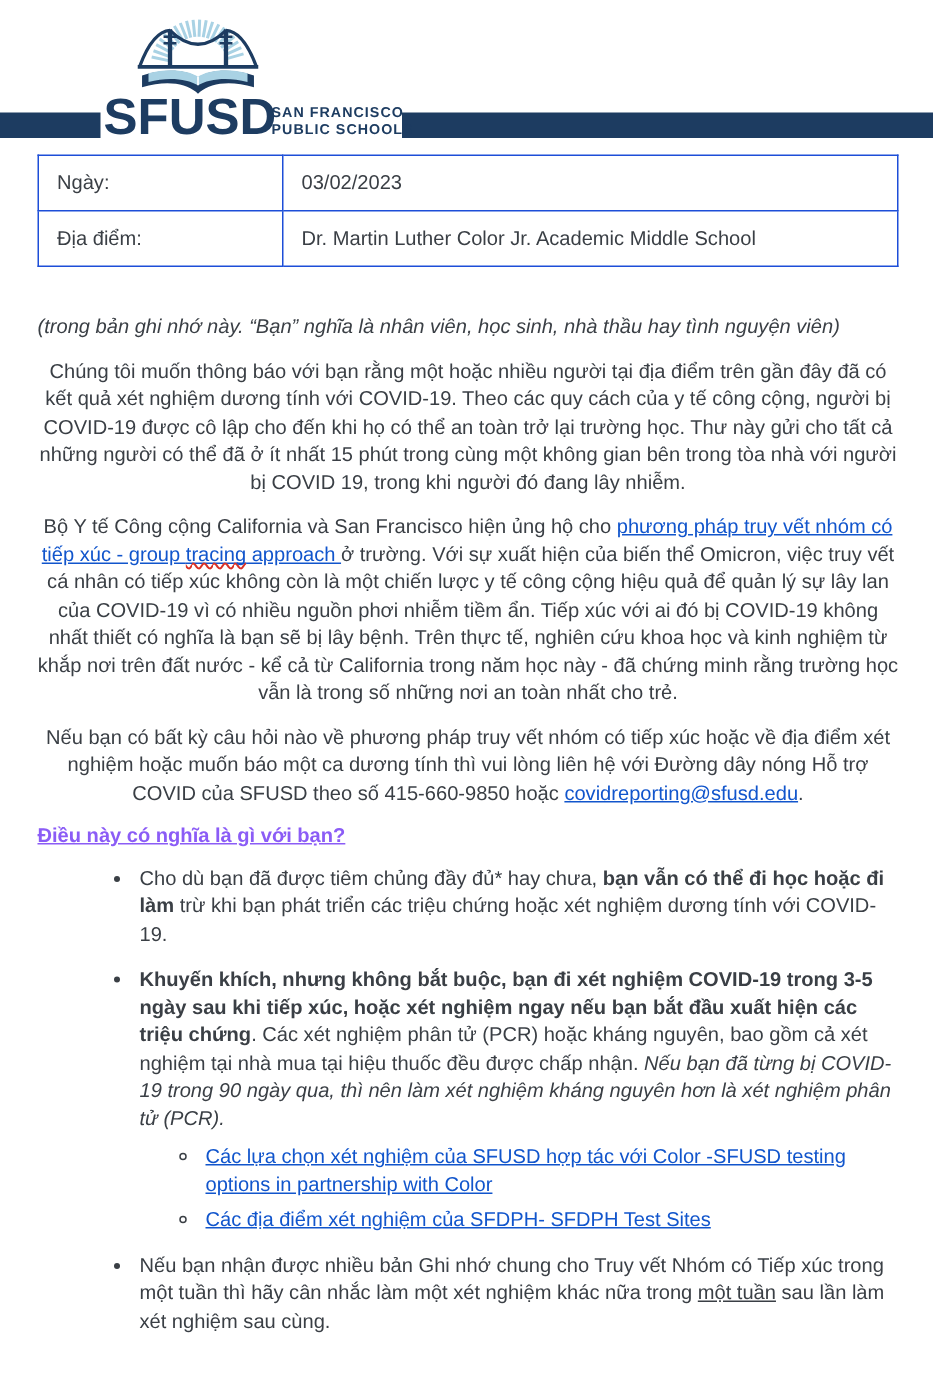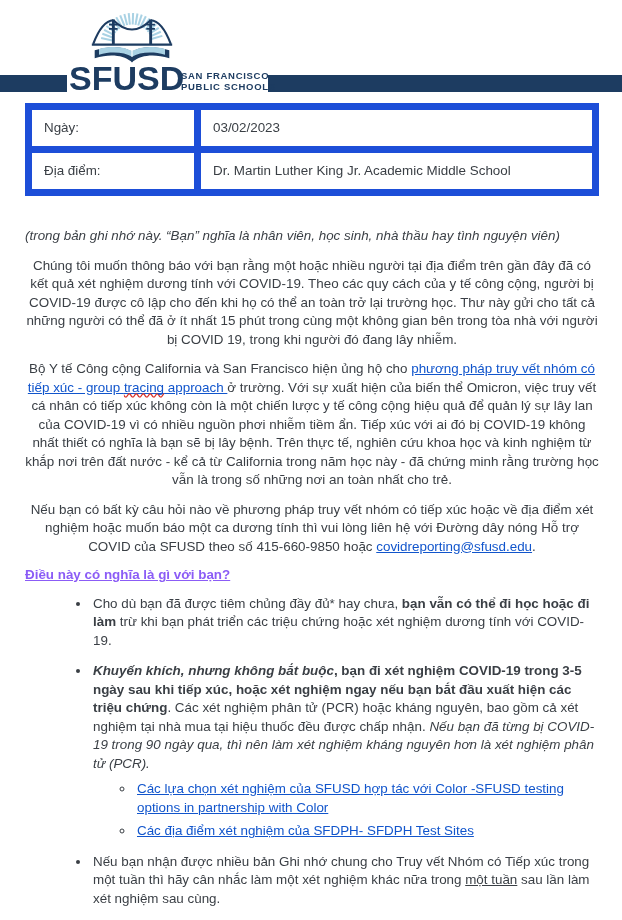--- a/index.html
+++ b/index.html
@@ -14,36 +14,36 @@
   .bar-right{left:268px;right:0;}
   .emblem{position:absolute;left:87px;top:3px;}
   .wordmark{position:absolute;left:69px;top:62px;font-size:34px;font-weight:800;
     color:#1d3c61;letter-spacing:0px;line-height:32px;}
   .orgname{position:absolute;left:181px;top:71px;font-size:9.5px;font-weight:700;
     color:#1d3c61;letter-spacing:.7px;line-height:10.5px;}
   
   .content{margin:0 23px 0 25px;font-size:13.4px;line-height:18.5px;}
   .title{margin-top:18px;text-align:center;font-weight:700;font-size:13.6px;color:#1e1e1e;}
   table.info{width:100%;border-collapse:collapse;margin-top:3px;}
-  table.info td{border:7px solid #1d4ed8;padding:5px 12px;height:26px;vertical-align:middle;}
+  table.info td{border:1px solid #1d4ed8;padding:5px 12px;height:26px;vertical-align:middle;}
   td.lbl{width:138px;}
   .note{margin-top:31px;font-style:italic;}
   p.para{margin:11px 0 0;text-align:center;}
   .heading{margin:10px 0 0;font-weight:700;text-decoration:underline;color:#8b5cf6;}
   .link{color:#1155cc;text-decoration:underline;cursor:pointer;}
   .misspell{text-decoration:underline wavy #d93025;text-decoration-skip-ink:none;}
   ul.main{list-style:disc;margin:10px 0 0;padding-left:66px;}
   ul.main > li{padding-left:2px;}
   ul.main > li + li{margin-top:12px;}
   ul.sub{list-style:circle;margin:7px 0 0;padding-left:42px;color:#3a3f45;}
   ul.sub > li{padding-left:2px;}
   ul.sub > li + li{margin-top:5px;}
   .b{font-weight:700;}
   .i{font-style:italic;}
-  .bi{font-weight:700;font-style:italic;}
+  .bi{font-weight:700;}
   .u{text-decoration:underline;}
 </style>
 </head>
 <body>
 
 <div class="page">
 
   <div class="hdr">
     <div class="bar bar-left"></div>
     <div class="bar bar-right"></div>
@@ -97,21 +97,21 @@
 
 
     <table class="info">
       <tbody>
           <tr>
         <td class="lbl">Ngày:</td>
         <td>03/02/2023</td>
       </tr>
       <tr>
         <td class="lbl">Địa điểm:</td>
-        <td>Dr. Martin Luther King Jr. Academic Middle School</td>
+        <td>Dr. Martin Luther Color Jr. Academic Middle School</td>
       </tr>
     </tbody>
       </table>
 
     <div class="note">(trong bản ghi nhớ này. “Bạn” nghĩa là nhân viên, học sinh, nhà thầu hay tình nguyện viên)</div>
 
     <p class="para">Chúng tôi muốn thông báo với bạn rằng một hoặc nhiều người tại địa điểm trên gần đây đã có kết quả xét nghiệm dương tính với COVID-19. Theo các quy cách của y tế công cộng, người bị COVID-19 được cô lập cho đến khi họ có thể an toàn trở lại trường học. Thư này gửi cho tất cả những người có thể đã ở ít nhất 15 phút trong cùng một không gian bên trong tòa nhà với người bị COVID 19, trong khi người đó đang lây nhiễm.</p>
 
     <p class="para"><span>Bộ Y tế Công cộng California và San Francisco hiện ủng hộ cho </span><span class="link"><span>phương pháp truy vết nhóm có tiếp xúc - group </span><span class="misspell">tracing</span><span> approach </span></span><span> ở trường. Với sự xuất hiện của biến thể Omicron, việc truy vết cá nhân có tiếp xúc không còn là một chiến lược y tế công cộng hiệu quả để quản lý sự lây lan của COVID-19 vì có nhiều nguồn phơi nhiễm tiềm ẩn. Tiếp xúc với ai đó bị COVID-19 không nhất thiết có nghĩa là bạn sẽ bị lây bệnh. Trên thực tế, nghiên cứu khoa học và kinh nghiệm từ khắp nơi trên đất nước - kể cả từ California trong năm học này - đã chứng minh rằng trường học vẫn là trong số những nơi an toàn nhất cho trẻ.</span></p>
 

